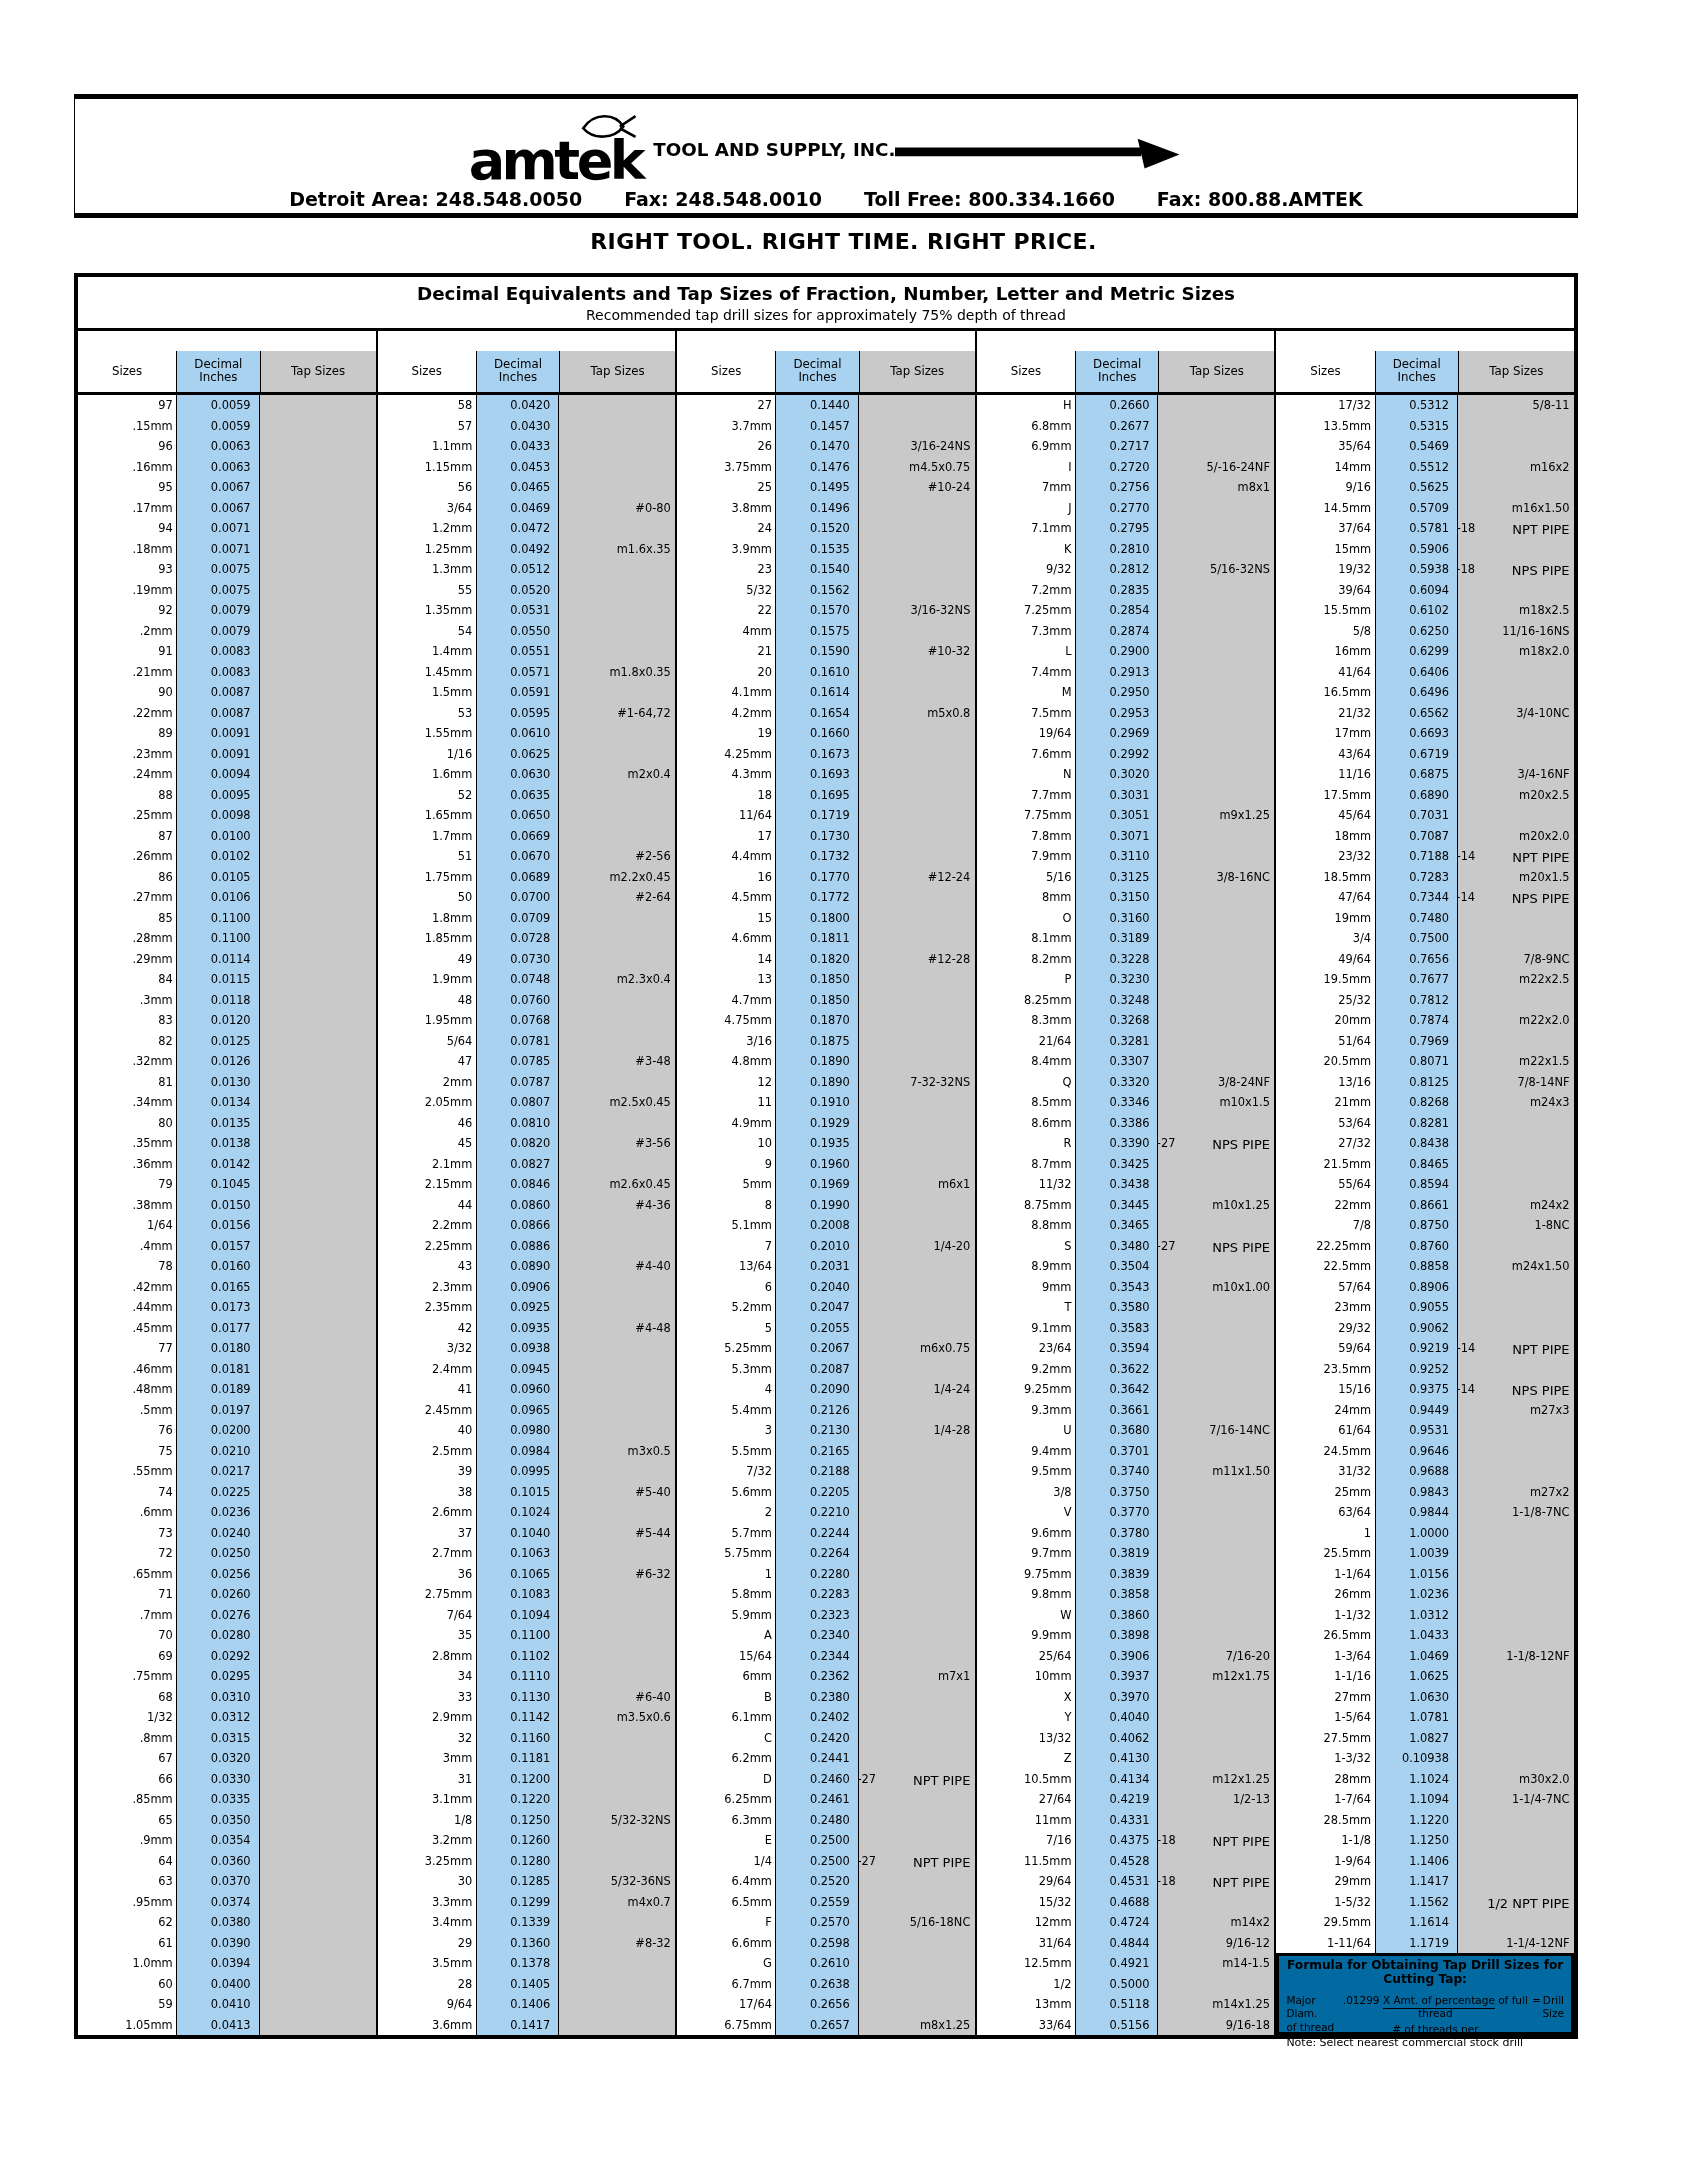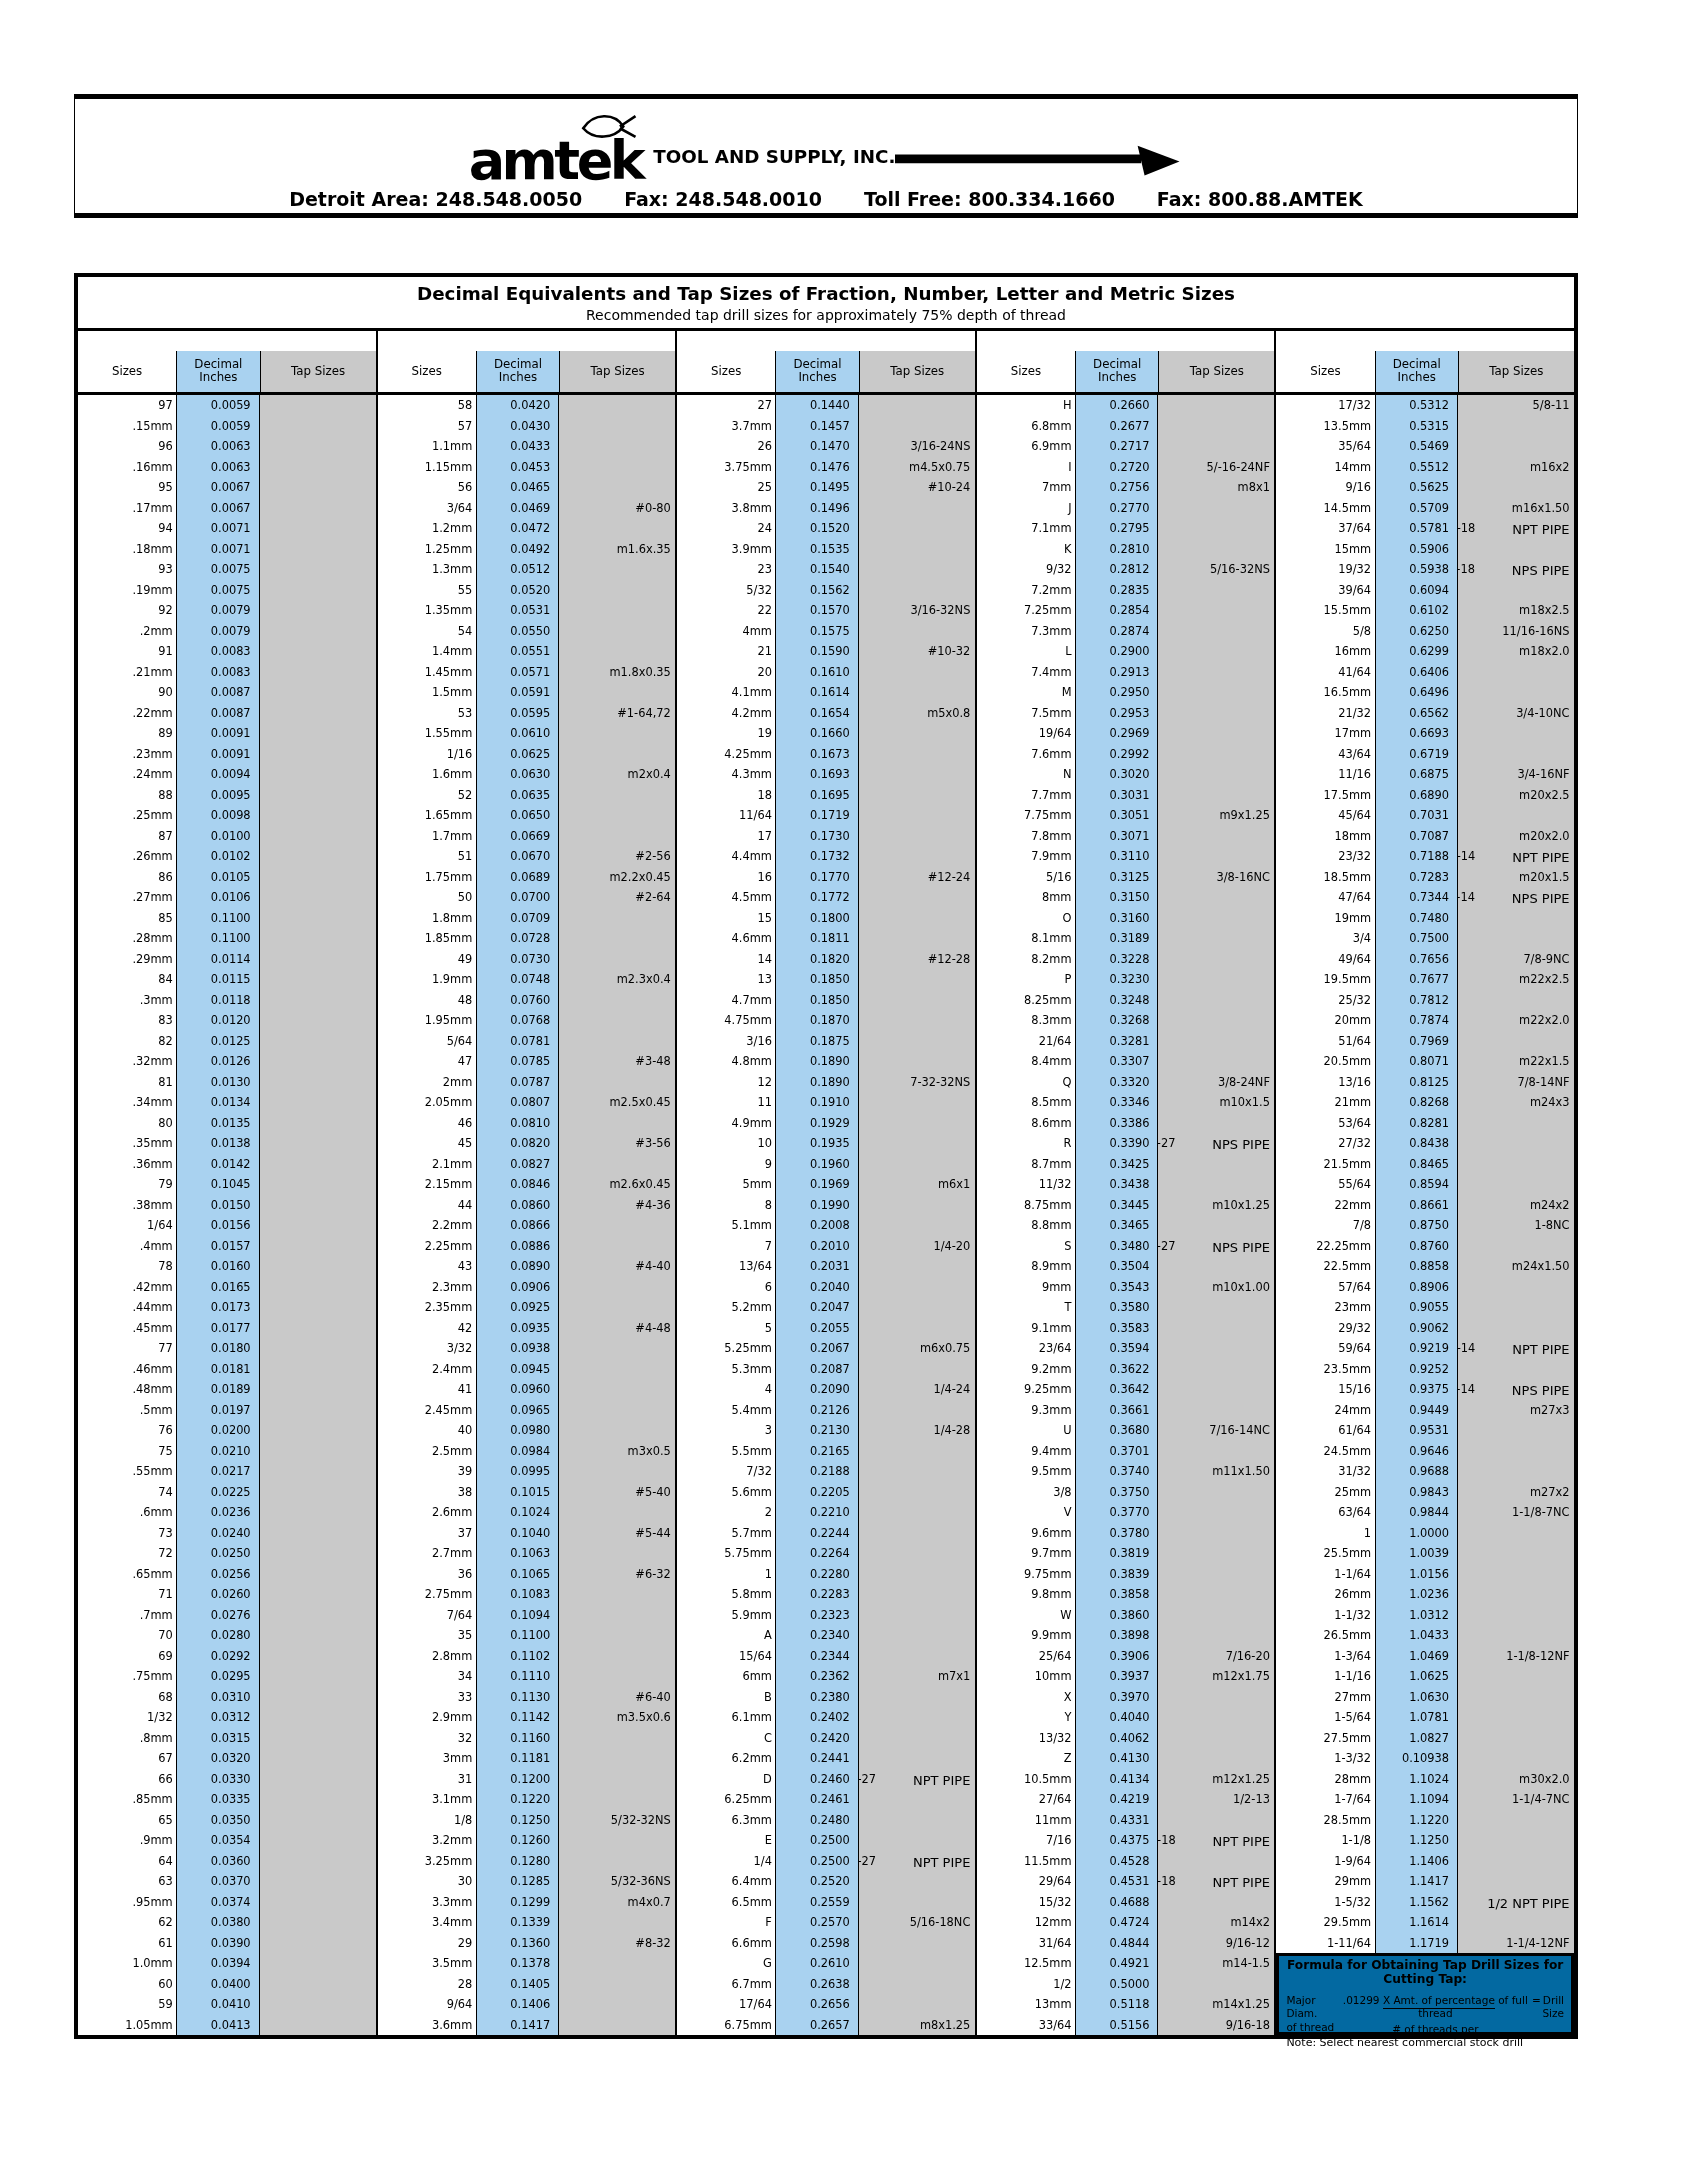--- a/index.html
+++ b/index.html
@@ -8,21 +8,21 @@
   .page { position: relative; width: 1687px; height: 2184px; }
 
   
   .header-box {
     position: absolute; left: 74px; top: 94px; width: 1504px; height: 124px;
     border-top: 5.2px solid #000; border-bottom: 5.2px solid #000;
     border-left: 1.7px solid #000; border-right: 1.7px solid #000;
     display: flex; flex-direction: column; align-items: center; justify-content: flex-end;
     padding-bottom: 3.5px;
   }
-  .logo-row { display: flex; align-items: flex-end; gap: 11px; margin-bottom: 1.7px; }
+  .logo-row { display: flex; gap: 11px; margin-bottom: 1.7px; }
   .logo-amtek { position: relative; line-height: 0.8; }
   .amtek-text { font-size: 54px; font-weight: bold; letter-spacing: -3.5px; font-family: "DejaVu Sans", sans-serif; }
   .fish { position: absolute; top: -30px; right: 3.5px; }
   .logo-right { display: flex; align-items: flex-start; padding-bottom: 3.5px; }
   .logo-sub { font-size: 18.3px; font-weight: bold; letter-spacing: 0px; white-space: nowrap; }
   .arrow-svg { margin-top: -1.7px; }
   .phone-row { display: flex; gap: 42px; font-size: 19px; font-weight: bold; white-space: nowrap; margin-top: 3.5px; }
 
   .slogan { position: absolute; left: 0; top: 229px; width: 100%; text-align: center;
     font-size: 22px; font-weight: bold; letter-spacing: 0.4px; }
@@ -93,20 +93,21 @@
       </div>
     </div>
     <div class="phone-row">
       <span>Detroit Area: 248.548.0050</span>
       <span>Fax: 248.548.0010</span>
       <span>Toll Free: 800.334.1660</span>
       <span>Fax: 800.88.AMTEK</span>
     </div>
   </div>
 
+  <div class="slogan">RIGHT TOOL. RIGHT TIME. RIGHT PRICE.</div>
 
   <div class="dtable">
     <div class="titleblock">
       <div class="t-title">Decimal Equivalents and Tap Sizes of Fraction, Number, Letter and Metric Sizes</div>
       <div class="t-sub">Recommended tap drill sizes for approximately 75% depth of thread</div>
     </div>
 
     <div class="groups">
 
       <div class="group">

